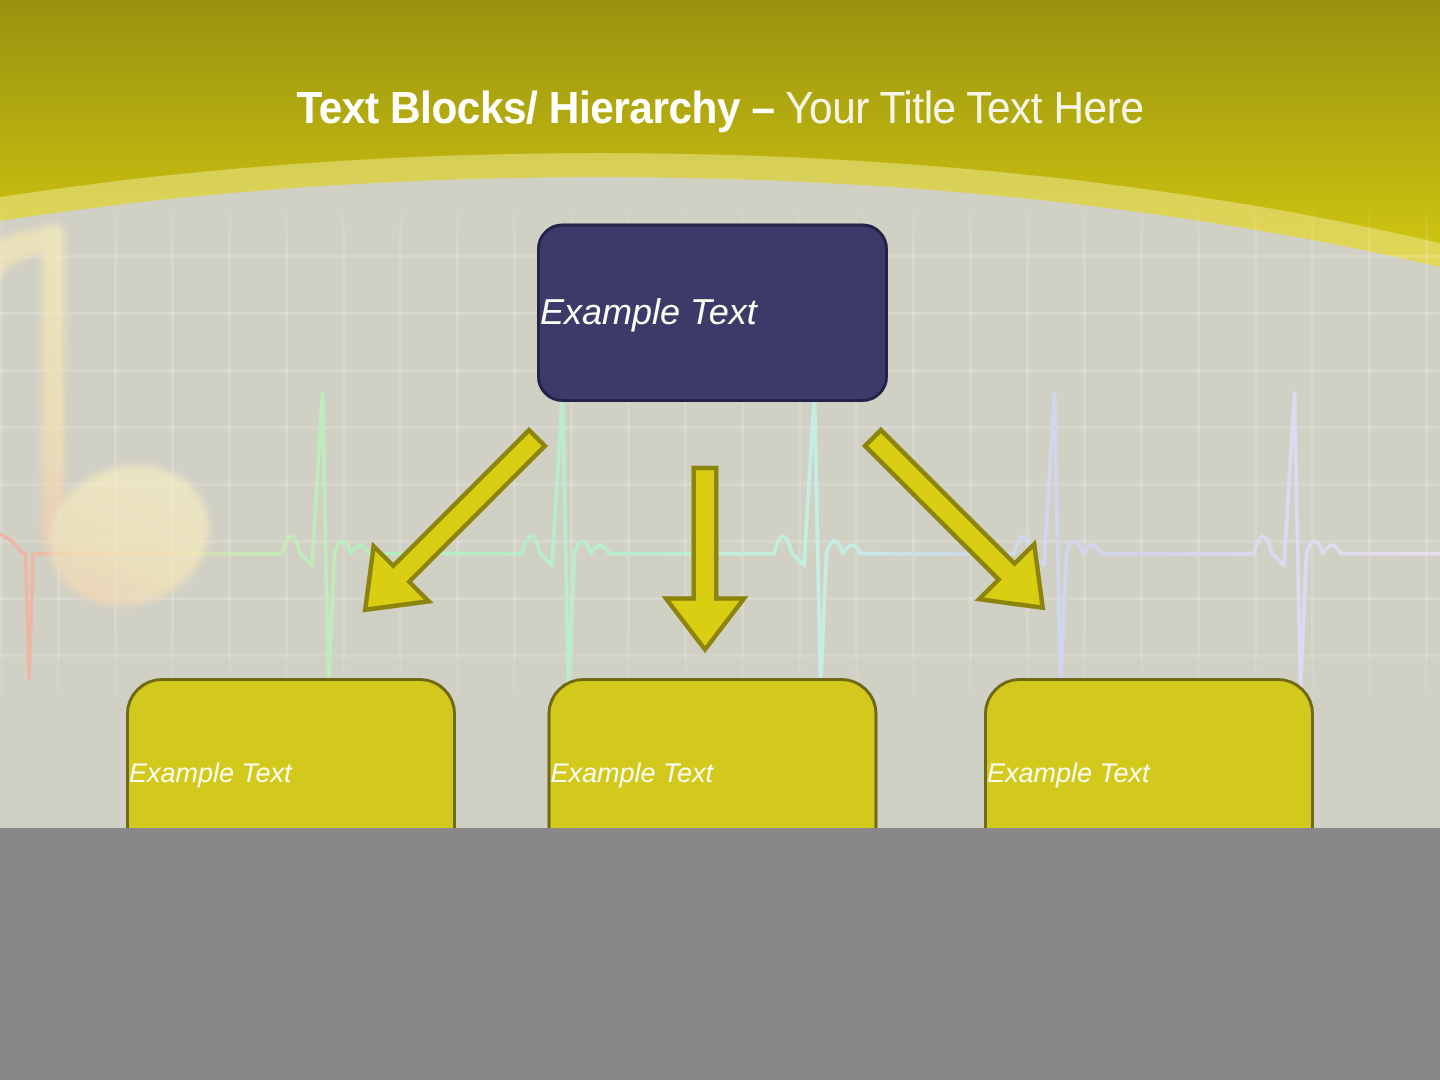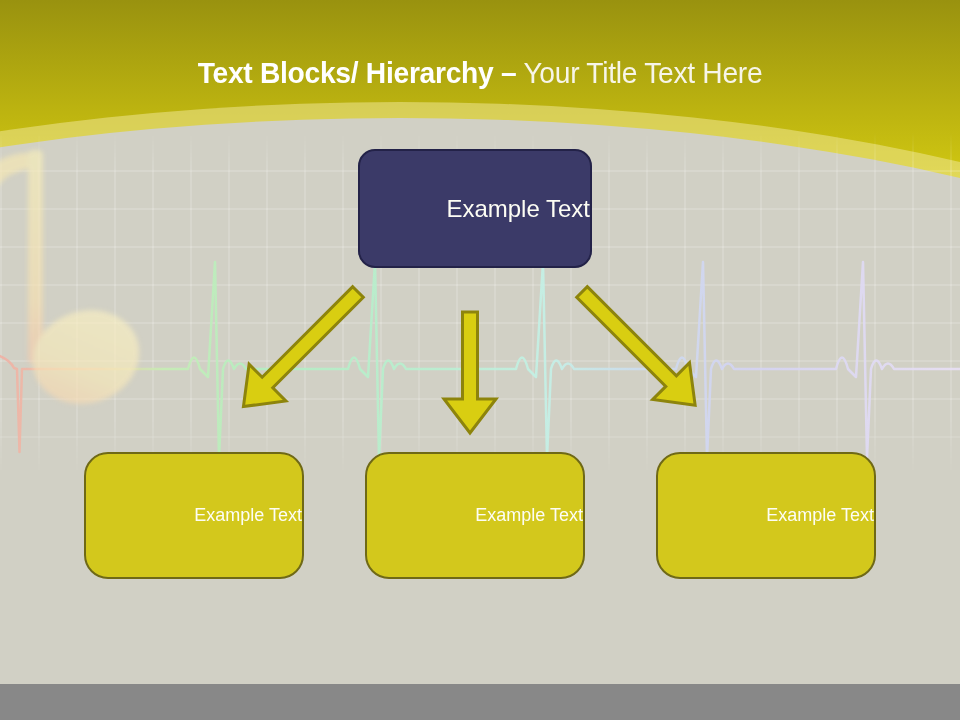--- a/index.html
+++ b/index.html
@@ -1,18 +1,18 @@
 <!DOCTYPE html>
 <html style="--header-top: #99920f; --header-bottom: #ddd414; --body-bg: #d1d0c5; --title-color: #ffffff; --root-fill: #3b3a68; --root-border: #232248; --child-fill: #d3c81c; --child-border: #6f6916; --arrow-fill: #d9ce11; --arrow-border: #8d840c; --label-color: #fdfdf4;"><head>
 <meta charset="utf-8">
 <style>
   html,body{margin:0;padding:0;}
   body{font-family:"Liberation Sans","DejaVu Sans",sans-serif;background:#888;}
   .slide{
-    position:relative;width:960px;height:684px;overflow:hidden;
+    position:relative;width:960px;height:552px;overflow:hidden;
     background:var(--body-bg,#d1d0c5);
   }
   
   .header-band{
     position:absolute;left:0;top:0;width:960px;height:250px;
     background:linear-gradient(180deg,var(--header-top,#99920f) 0%,#bdb410 45%,#d6cd12 78%,var(--header-bottom,#ddd414) 100%);
   }
   .curve-glow{
     position:absolute;left:-610px;top:102px;width:2020px;height:716px;
     border-radius:50%;background:rgba(239,230,145,.55);
@@ -39,22 +39,22 @@
   
   .slide-title{
     position:absolute;left:0;top:54px;width:960px;text-align:center;
     font-size:30px;line-height:38px;color:var(--title-color,#ffffff);
     transform:scaleX(.94);letter-spacing:-.3px;white-space:nowrap;
   }
   .slide-title .em{font-weight:bold;}
   .slide-title .rest{font-weight:normal;color:#f7f5e8;}
   
   .node{
-    position:absolute;display:flex;align-items:center;justify-content:flex-end;
-    box-sizing:border-box;text-align:center;
+    position:absolute;display:flex;align-items:center;justify-content:flex-start;
+    box-sizing:border-box;text-align:center;font-style:italic;
   }
   .node-root{
     left:358px;top:149px;width:234px;height:119px;
     background:var(--root-fill,#3b3a68);
     border:2.5px solid var(--root-border,#232248);
     border-radius:17px;color:var(--label-color,#fdfdf4);font-size:24px;
   }
   .node-child{
     top:452px;width:220px;height:127px;
     background:var(--child-fill,#d3c81c);

